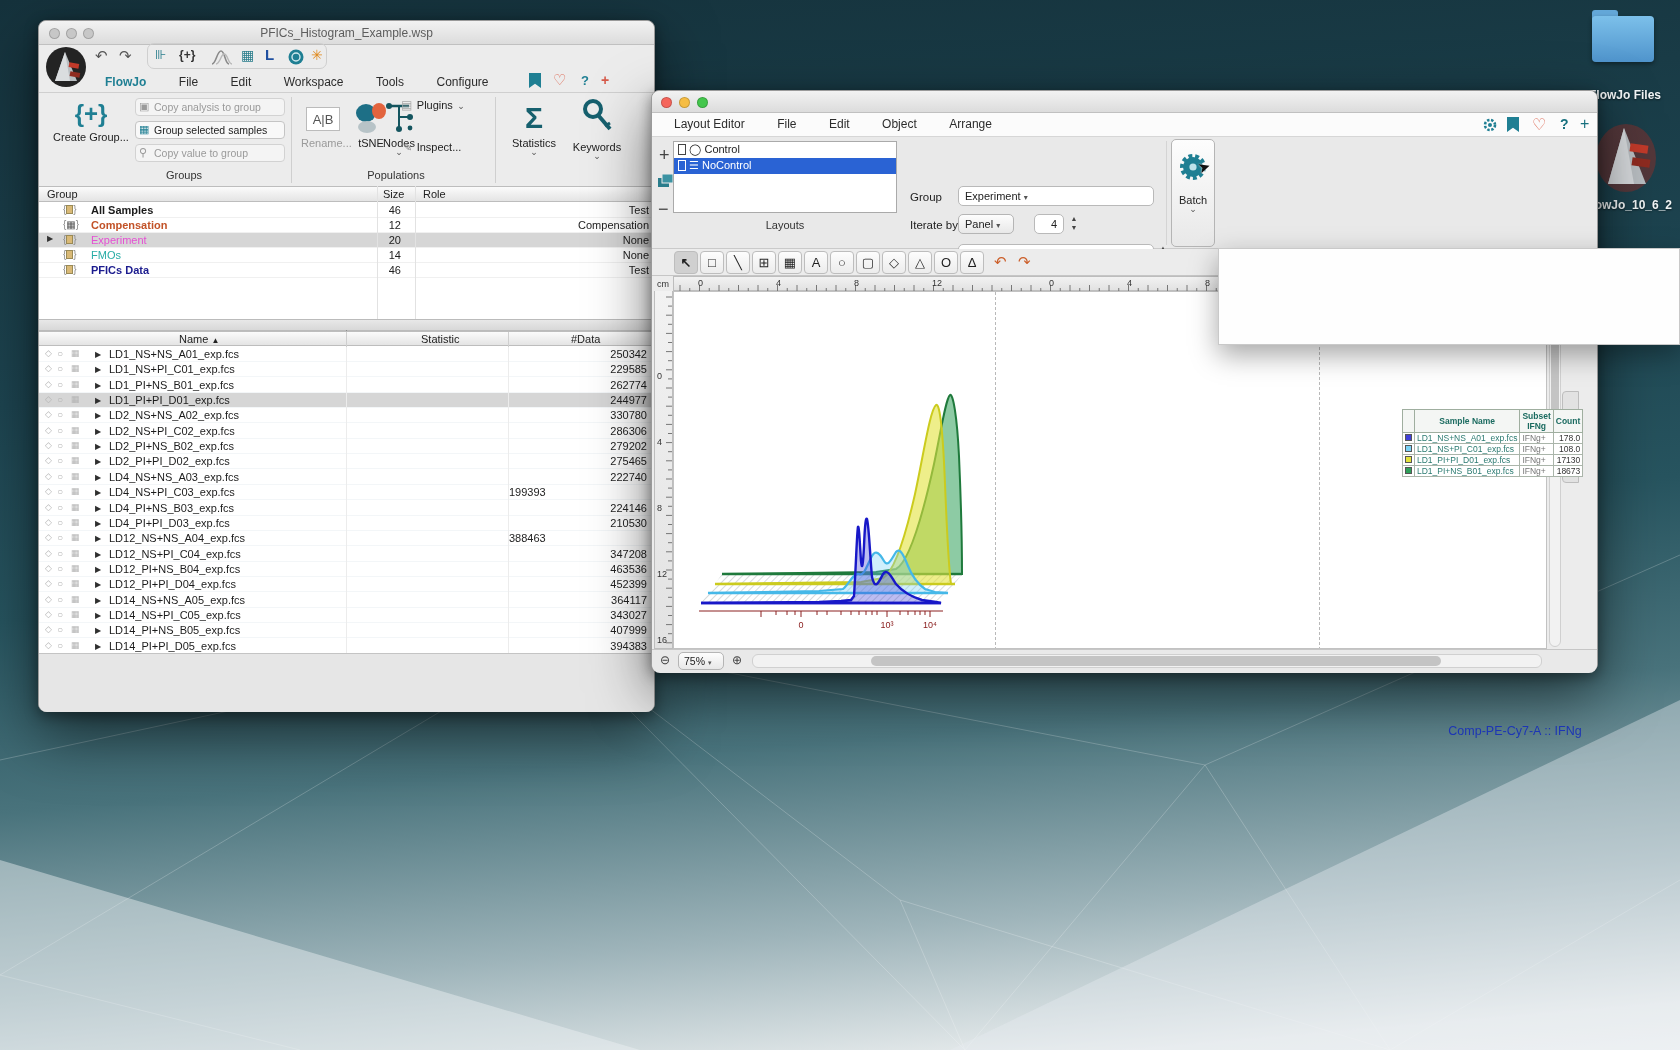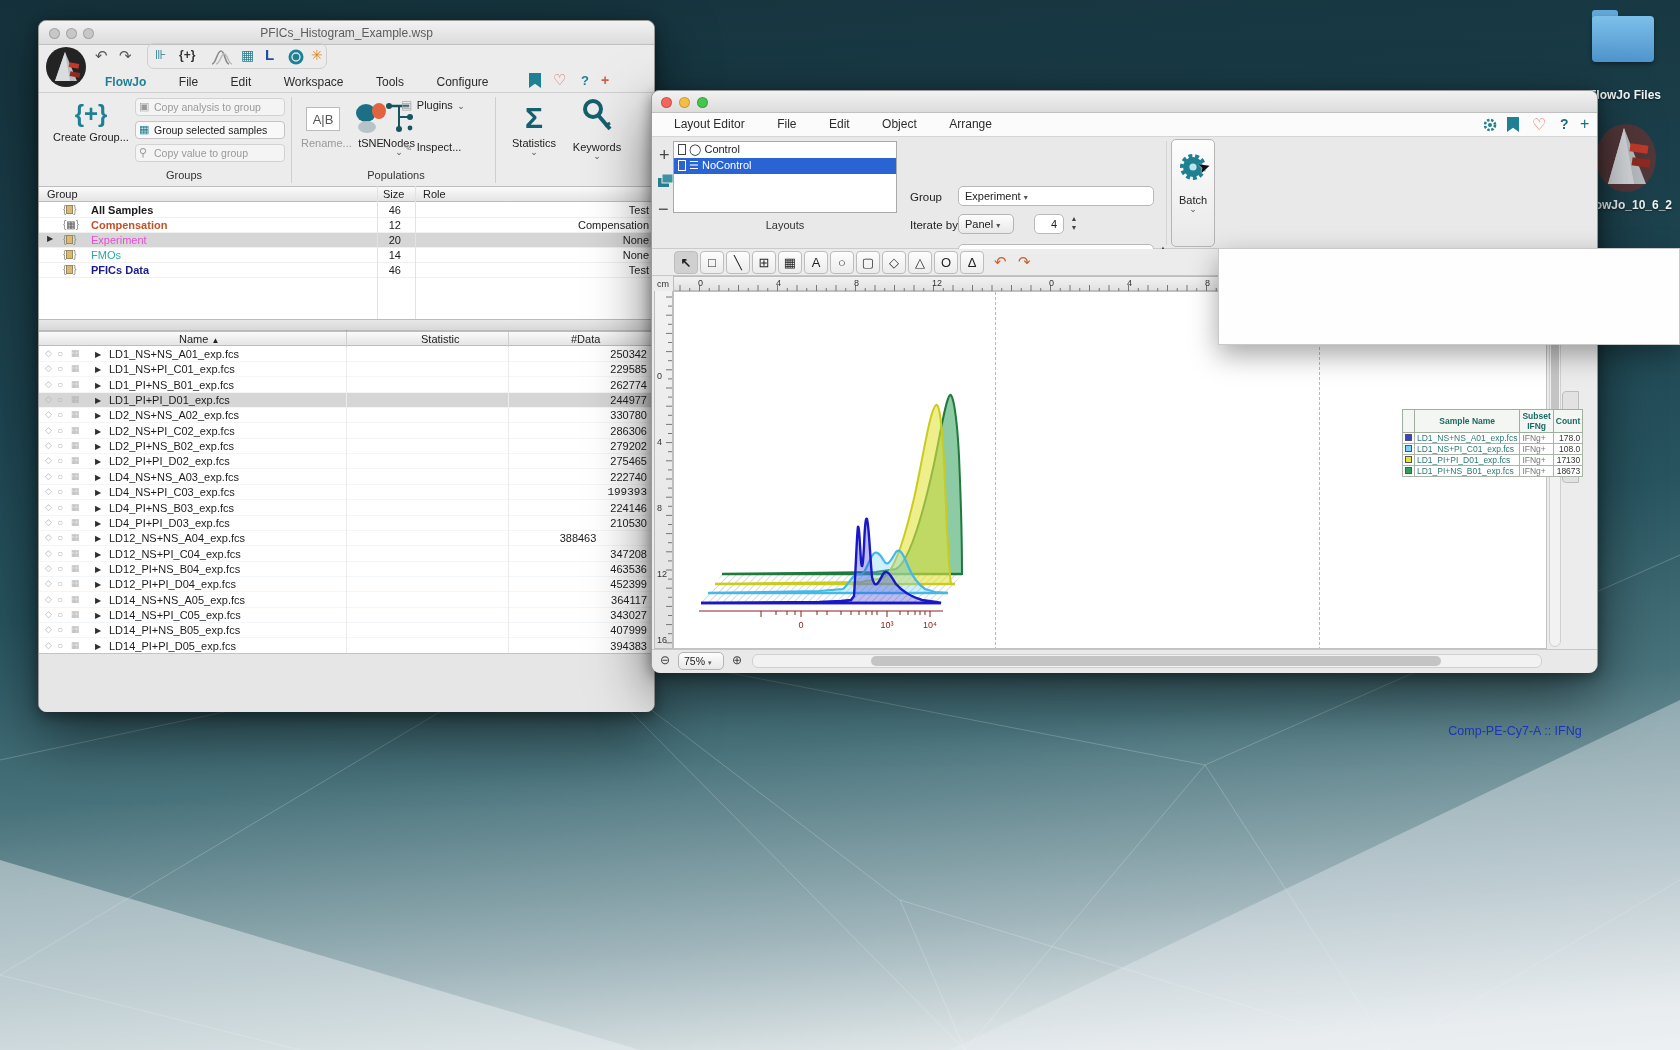--- a/index.html
+++ b/index.html
@@ -368,21 +368,21 @@
           <span class="cell expander" style="left:56px;top:3px;">▶</span>
           <span class="cell" style="left:70px;color:#1c1c1c;">LD4_NS+NS_A03_exp.fcs</span>
           <span class="cell" style="left:470px;width:138px;text-align:right;color:#222;">222740</span>
         </div>
         <div class="grow" style="top: 138.15px; height: 15px; border-bottom: 1px solid rgb(243, 246, 248);">
           <span class="cell samp-icon" style="left:6px;">◇</span>
           <span class="cell samp-icon" style="left:18px;font-size:10px;">○</span>
           <span class="cell samp-icon" style="left:32px;">▦</span>
           <span class="cell expander" style="left:56px;top:3px;">▶</span>
           <span class="cell" style="left:70px;color:#1c1c1c;">LD4_NS+PI_C03_exp.fcs</span>
-          <span class="cell" style="left:470px;width:138px;text-align:right;color:#222;font-family:Liberation Mono, monospace;">199393</span>
+          <span class="cell" style="left:470px;width:138px;color:#222;">199393</span>
         </div>
         <div class="grow" style="top: 153.5px; height: 15px; border-bottom: 1px solid rgb(243, 246, 248);">
           <span class="cell samp-icon" style="left:6px;">◇</span>
           <span class="cell samp-icon" style="left:18px;font-size:10px;">○</span>
           <span class="cell samp-icon" style="left:32px;">▦</span>
           <span class="cell expander" style="left:56px;top:3px;">▶</span>
           <span class="cell" style="left:70px;color:#1c1c1c;">LD4_PI+NS_B03_exp.fcs</span>
           <span class="cell" style="left:470px;width:138px;text-align:right;color:#222;">224146</span>
         </div>
         <div class="grow" style="top: 168.85px; height: 15px; border-bottom: 1px solid rgb(243, 246, 248);">
@@ -392,21 +392,21 @@
           <span class="cell expander" style="left:56px;top:3px;">▶</span>
           <span class="cell" style="left:70px;color:#1c1c1c;">LD4_PI+PI_D03_exp.fcs</span>
           <span class="cell" style="left:470px;width:138px;text-align:right;color:#222;">210530</span>
         </div>
         <div class="grow" style="top: 184.2px; height: 15px; border-bottom: 1px solid rgb(243, 246, 248);">
           <span class="cell samp-icon" style="left:6px;">◇</span>
           <span class="cell samp-icon" style="left:18px;font-size:10px;">○</span>
           <span class="cell samp-icon" style="left:32px;">▦</span>
           <span class="cell expander" style="left:56px;top:3px;">▶</span>
           <span class="cell" style="left:70px;color:#1c1c1c;">LD12_NS+NS_A04_exp.fcs</span>
-          <span class="cell" style="left:470px;width:138px;text-align:center;color:#222;">388463</span>
+          <span class="cell" style="left:470px;width:138px;text-align:left;color:#222;">388463</span>
         </div>
         <div class="grow" style="top: 199.55px; height: 15px; border-bottom: 1px solid rgb(243, 246, 248);">
           <span class="cell samp-icon" style="left:6px;">◇</span>
           <span class="cell samp-icon" style="left:18px;font-size:10px;">○</span>
           <span class="cell samp-icon" style="left:32px;">▦</span>
           <span class="cell expander" style="left:56px;top:3px;">▶</span>
           <span class="cell" style="left:70px;color:#1c1c1c;">LD12_NS+PI_C04_exp.fcs</span>
           <span class="cell" style="left:470px;width:138px;text-align:right;color:#222;">347208</span>
         </div>
         <div class="grow" style="top: 214.9px; height: 15px; border-bottom: 1px solid rgb(243, 246, 248);">

